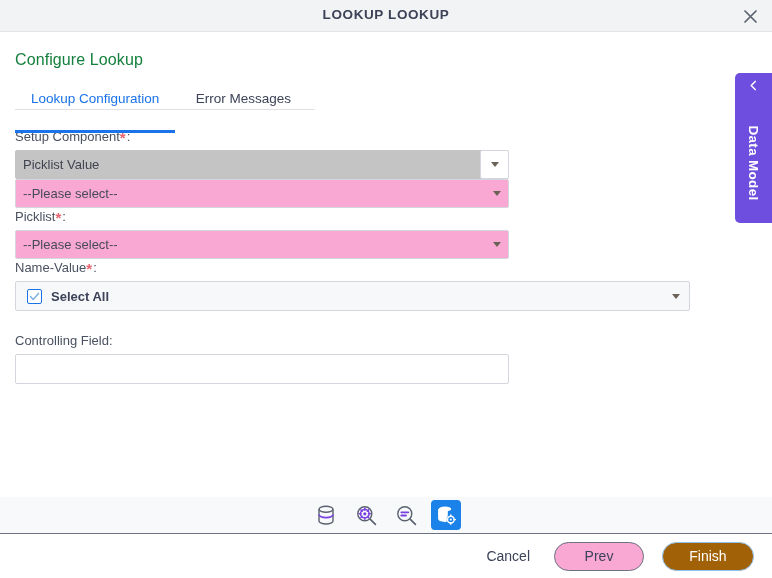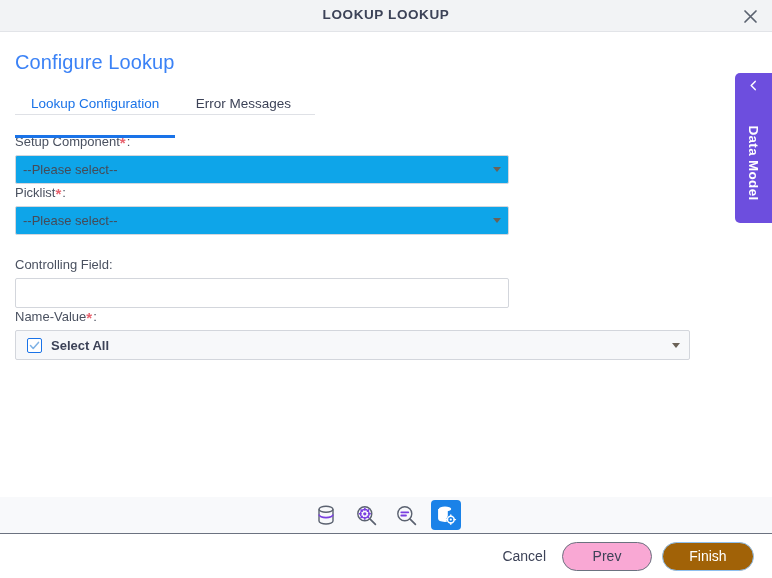--- a/index.html
+++ b/index.html
@@ -56,22 +56,22 @@
   .close-btn svg { display: block; }
 
   
   .body-area {
     position: relative;
     height: 465px;
     box-sizing: border-box;
   }
 
   .page-title {
-    font-size: 20px;
-    color: #3b82f6;
+    font-size: 16px;
+    color: #15803d;
     padding: 19px 16px 0 15px;
     font-weight: normal;
     letter-spacing: 0.1px;
   }
 
   
   .tabs {
     position: relative;
     margin: 12px 0 0 15px;
     width: 300px;
@@ -118,21 +118,21 @@
     position: relative;
     width: 494px;
     height: 29px;
     box-sizing: border-box;
   }
   .select-box {
     width: 100%;
     height: 100%;
     box-sizing: border-box;
     border: 1px solid #d3d6dc;
-    background: #0ea5e9;
+    background: #f9a8d4;
     border-radius: 2px;
     font-size: 13px;
     color: #454b58;
     padding: 0 26px 0 7px;
     line-height: 27px;
     cursor: pointer;
     white-space: nowrap;
     overflow: hidden;
   }
   .select-box.disabled {
@@ -267,21 +267,21 @@
     top: 533px;
     height: 45px;
     background: #ffffff;
     border-top: 1px solid #5b6craft;
     border-top: 1px solid #6b7280;
     display: flex;
     align-items: center;
     justify-content: flex-end;
     padding-right: 18px;
     box-sizing: border-box;
-    gap: 10px;
+    gap: 18px;
   }
   .btn-link {
     font-size: 14px;
     color: #3c4257;
     cursor: pointer;
     padding: 4px 6px;
   }
   .btn-pill {
     font-size: 14px;
     border-radius: 16px;
@@ -363,61 +363,69 @@
 
     <div class="tabs">
       <span class="tab active">Lookup Configuration</span>
       <span class="tab">Error Messages</span>
     </div>
 
     <div class="form">
 
       <div class="field">
         <div class="field-label"><span>Setup Component</span><span class="req">*</span><span>:</span></div>
+        <div class="select-wrap">
+          <div class="select-box disabled">Picklist Value</div>
+          <div class="caret-btn">
+            <span class="caret" style="position:static;height:auto;">
+                <i></i>
+              </span>
+          </div>
+        </div>
       </div>
 
       <div class="field">
         <div class="select-wrap">
           <div class="select-box">--Please select--</div>
           <span class="caret">
               <i></i>
             </span>
         </div>
       </div>
 
       <div class="field">
         <div class="field-label"><span>Picklist</span><span class="req">*</span><span>:</span></div>
         <div class="select-wrap">
           <div class="select-box">--Please select--</div>
           <span class="caret">
               <i></i>
             </span>
         </div>
-      </div>
-
-      <div class="field" style="margin-top:22px;">
-        <div class="field-label">Controlling Field:</div>
-        <input class="text-input" type="text" value="" style="">
       </div>
 
       <div class="field">
         <div class="field-label"><span>Name-Value</span><span class="req">*</span><span>:</span></div>
         <div class="multi-wrap">
           <div class="multi-inner">
             <span class="chk">
               <svg width="11" height="11" viewBox="0 0 11 11" aria-hidden="true">
                 <path d="M1.5 5.6 L4.2 8.4 L9.5 2.4" stroke="#7fb2e5" stroke-width="1.5" fill="none" stroke-linecap="round" stroke-linejoin="round"></path>
               </svg>
             </span>
             <span class="multi-label">Select All</span>
           </div>
           <span class="multi-caret">
               <i style="display:block;width:0;height:0;border-left:4px solid transparent;border-right:4px solid transparent;border-top:5px solid #6b6257;"></i>
             </span>
         </div>
+      </div>
+
+      <div class="field" style="margin-top:22px;">
+        <div class="field-label">Controlling Field:</div>
+        <input class="text-input" type="text" value="" style="">
       </div>
 
     </div>
   </div>
 
   <div class="toolbar">
 
     <div class="tool">
       <svg width="20" height="21" viewBox="0 0 20 21" aria-hidden="true">
         <ellipse cx="10" cy="4.2" rx="7" ry="3" fill="none" stroke="#5b6270" stroke-width="1.4"></ellipse>

